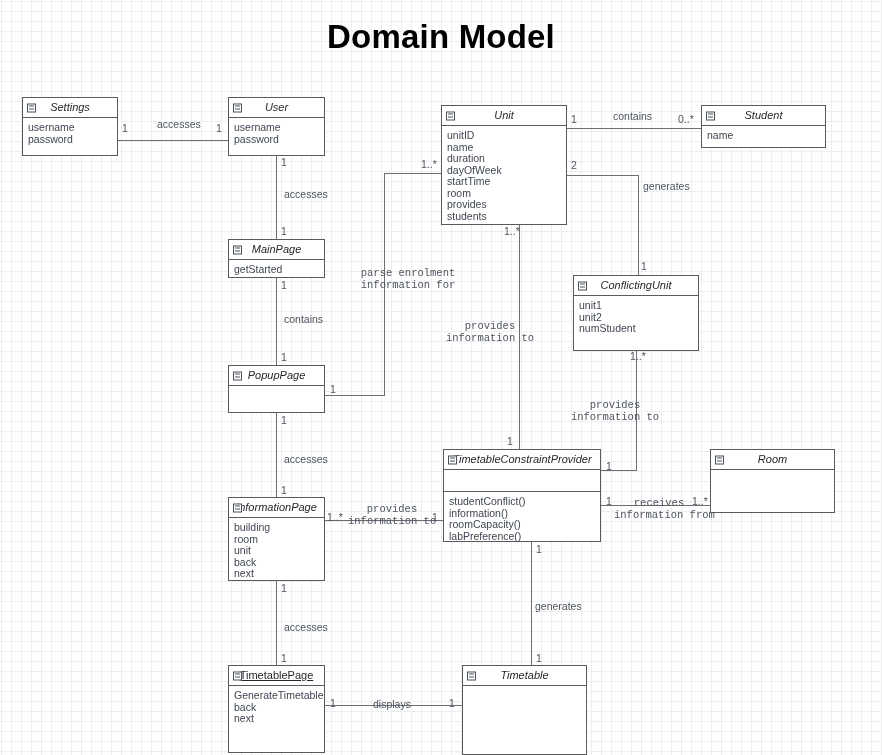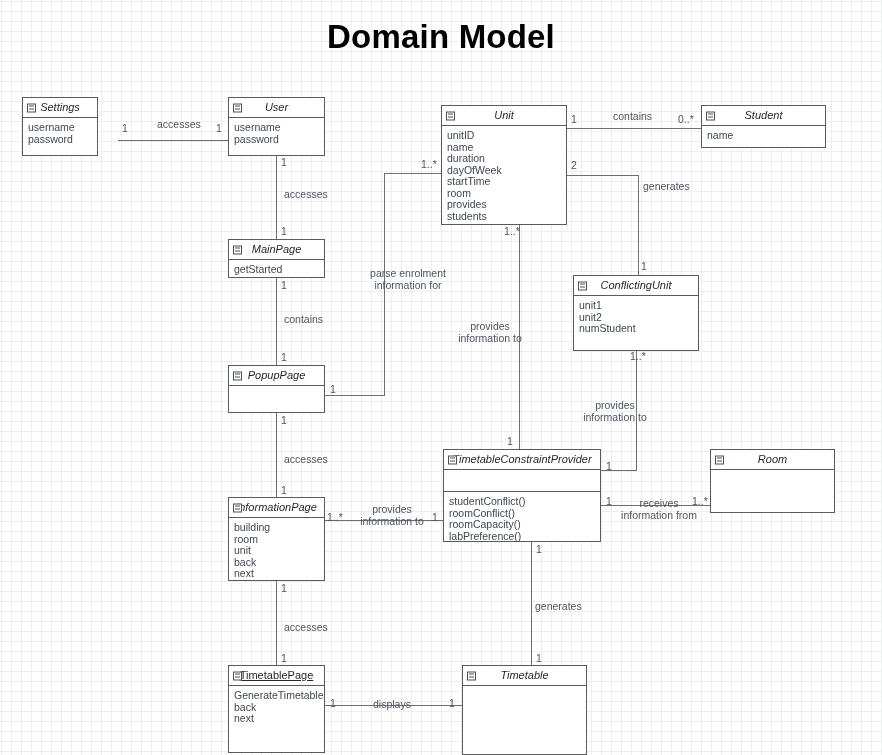--- a/index.html
+++ b/index.html
@@ -122,21 +122,21 @@
   
   .edge-label {
     position: absolute;
     font-size: 10.5px;
     line-height: 12px;
     color: #4e545e;
     white-space: nowrap;
     z-index: 4;
     background: transparent;
   }
-  .edge-label.center { text-align: center; }
+  .edge-label.center { text-align: center; font-family: Liberation Mono, monospace; }
   .mult {
     position: absolute;
     font-size: 10.5px;
     line-height: 11px;
     color: #4e545e;
     white-space: nowrap;
     z-index: 4;
   }
 </style>
 </head>
@@ -242,21 +242,21 @@
   <div class="mult" style="left:281px; top:653px;">1</div>
 
   <div class="edge-label" style="left:535px; top:600px;">generates</div>
   <div class="mult" style="left:536px; top:544px;">1</div>
   <div class="mult" style="left:536px; top:653px;">1</div>
 
   <div class="edge-label" style="left:373px; top:698px;">displays</div>
   <div class="mult" style="left:330px; top:698px;">1</div>
   <div class="mult" style="left:449px; top:698px;">1</div>
 
-  <div class="uml-class" style="left:22px; top:97px; width:76px; height:59px;">
+  <div class="uml-class" style="left:22px; top:97px; width:96px; height:59px;">
     <div class="uml-header">
       <span class="uml-icon"></span>
       <span class="uml-name">Settings</span>
     </div>
     <div class="uml-compartment attrs">
       <span class="member">username</span>
       <span class="member">password</span>
     </div>
   </div>
 
@@ -354,21 +354,21 @@
   </div>
 
   <div class="uml-class" style="left:443px; top:449px; width:158px; height:93px;">
     <div class="uml-header">
       <span class="uml-icon"></span>
       <span class="uml-name">TimetableConstraintProvider</span>
     </div>
     <div class="uml-compartment empty-attr" style="height:22px;"></div>
     <div class="uml-compartment ops">
       <span class="member">studentConflict()</span>
-      <span class="member">roomConflict()</span>
+      <span class="member">information()</span>
       <span class="member">roomCapacity()</span>
       <span class="member">labPreference()</span>
     </div>
   </div>
 
   <div class="uml-class" style="left:710px; top:449px; width:125px; height:64px;">
     <div class="uml-header">
       <span class="uml-icon"></span>
       <span class="uml-name">Room</span>
     </div>

